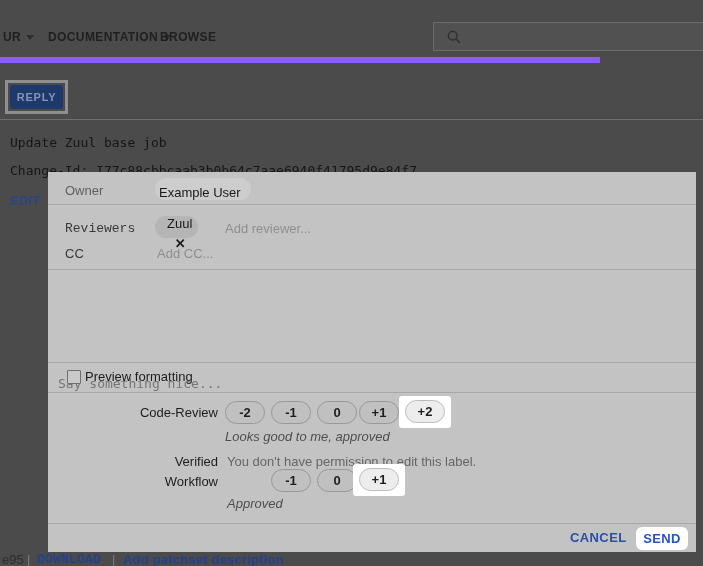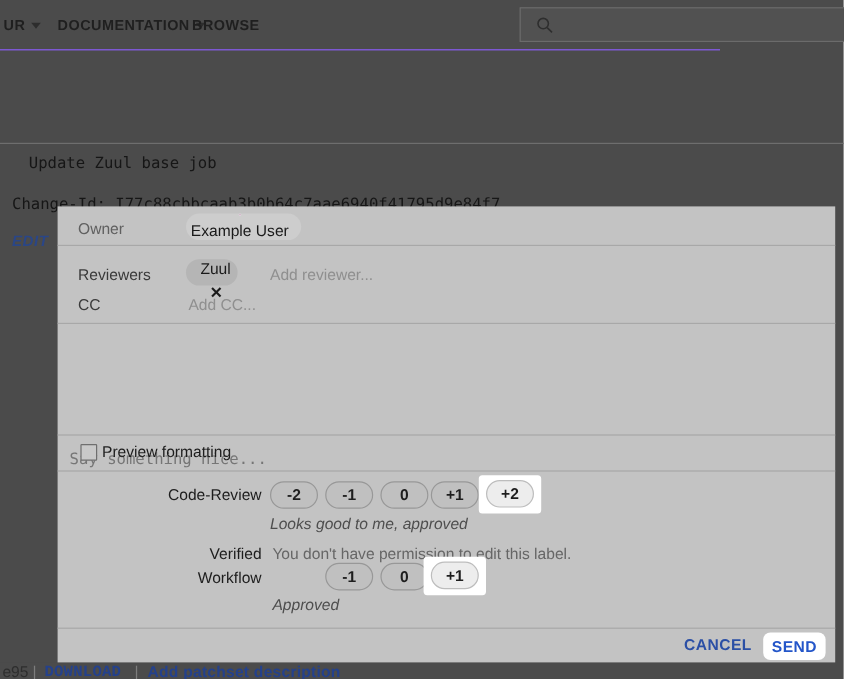--- a/index.html
+++ b/index.html
@@ -1,21 +1,21 @@
 <!DOCTYPE html>
 <html><head>
 <meta charset="utf-8">
 <style>
   html,body{margin:0;padding:0;width:703px;height:566px;overflow:hidden;
     font-family:"Liberation Sans",sans-serif;}
   .screen{position:absolute;top:0;left:0;width:703px;height:566px;background:#4b4b4b;}
 
   
-  .navbar{position:absolute;top:0;left:0;width:600px;height:41px;background:#4b4b4b;
-    border-bottom:1px solid #8b5cf6;}
+  .navbar{position:absolute;top:16px;left:0;width:600px;height:41px;background:#4b4b4b;
+    border-bottom:6px solid #8b5cf6;}
   .nav-item{position:absolute;top:0;height:41px;display:flex;align-items:center;gap:5px;
     font-size:12px;font-weight:700;letter-spacing:.4px;color:#1f1f1f;cursor:pointer;}
   .caret{width:0;height:0;border-left:4px solid transparent;border-right:4px solid transparent;
     border-top:5px solid #2d2d2d;margin-top:2px;}
   .searchbox{position:absolute;left:433px;top:6px;width:290px;height:29px;background:#515151;
     border:1px solid #6b6b6b;display:flex;align-items:center;padding-left:12px;box-sizing:border-box;}
 
   
   .reply-ring{position:absolute;left:5px;top:80px;border:3px solid #8f8f8f;padding:2px;}
   .reply-btn{width:53px;height:24px;background:#1e3a6b;border-radius:3px;border:none;
@@ -83,22 +83,25 @@
       <span>BROWSE</span>
     </div>
     <div class="searchbox">
       <svg width="16" height="16" viewBox="0 0 24 24">
         <circle cx="10" cy="10" r="6.5" fill="none" stroke="#2e2e2e" stroke-width="2"></circle>
         <line x1="15" y1="15" x2="21" y2="21" stroke="#2e2e2e" stroke-width="2"></line>
       </svg>
     </div>
   </div>
 
+  <div class="reply-ring">
+    <button class="reply-btn">REPLY</button>
+  </div>
   <div class="hr-dim"></div>
-  <div class="mono-dim" style="top:129px;margin-left:14px;">Update Zuul base job</div>
+  <div class="mono-dim" style="top:135px;">Update Zuul base job</div>
   <div class="mono-dim" style="top:163px;">Change-Id: I77c88cbbcaab3b0b64c7aae6940f41795d9e84f7</div>
   <a class="edit-link">EDIT</a>
 
   <div class="bottombar">
     <span class="bb bb-ref" style="left:2px;">e95</span>
     <span class="bb bb-sep" style="left:27px;">|</span>
     <span class="bb bb-link" style="left:37px;font-family:Liberation Mono, monospace;">DOWNLOAD</span>
     <span class="bb bb-sep" style="left:112px;">|</span>
     <span class="bb bb-link" style="left:123px;">Add patchset description</span>
   </div>
@@ -114,21 +117,21 @@
             <circle cx="8" cy="11.8" r="2"></circle>
           <circle cx="4.2" cy="8" r="2"></circle>
             <circle cx="11.8" cy="8" r="2"></circle>
         </g>
         <circle cx="8" cy="8" r="1.7" fill="#996e8d"></circle>
       </svg>
       <span>Example User</span>
     </div>
     <div class="dlg-div" style="top:32px;"></div>
 
-    <div class="dlg-label" style="left:17px;top:49px;">Reviewers</div>
+    <div class="dlg-label" style="left:17px;top:49px;font-family:Liberation Mono, monospace;">Reviewers</div>
     <div class="chip chip-zuul" style="left:107px;top:44px;">
       <span>Zuul</span>
         <span class="chip-x">✕</span>
     </div>
     <div class="placeholder" style="left:177px;top:49px;">Add reviewer...</div>
 
     <div class="dlg-label" style="left:17px;top:74px;">CC</div>
     <div class="placeholder" style="left:109px;top:74px;">Add CC...</div>
     <div class="dlg-div" style="top:97px;"></div>
 

